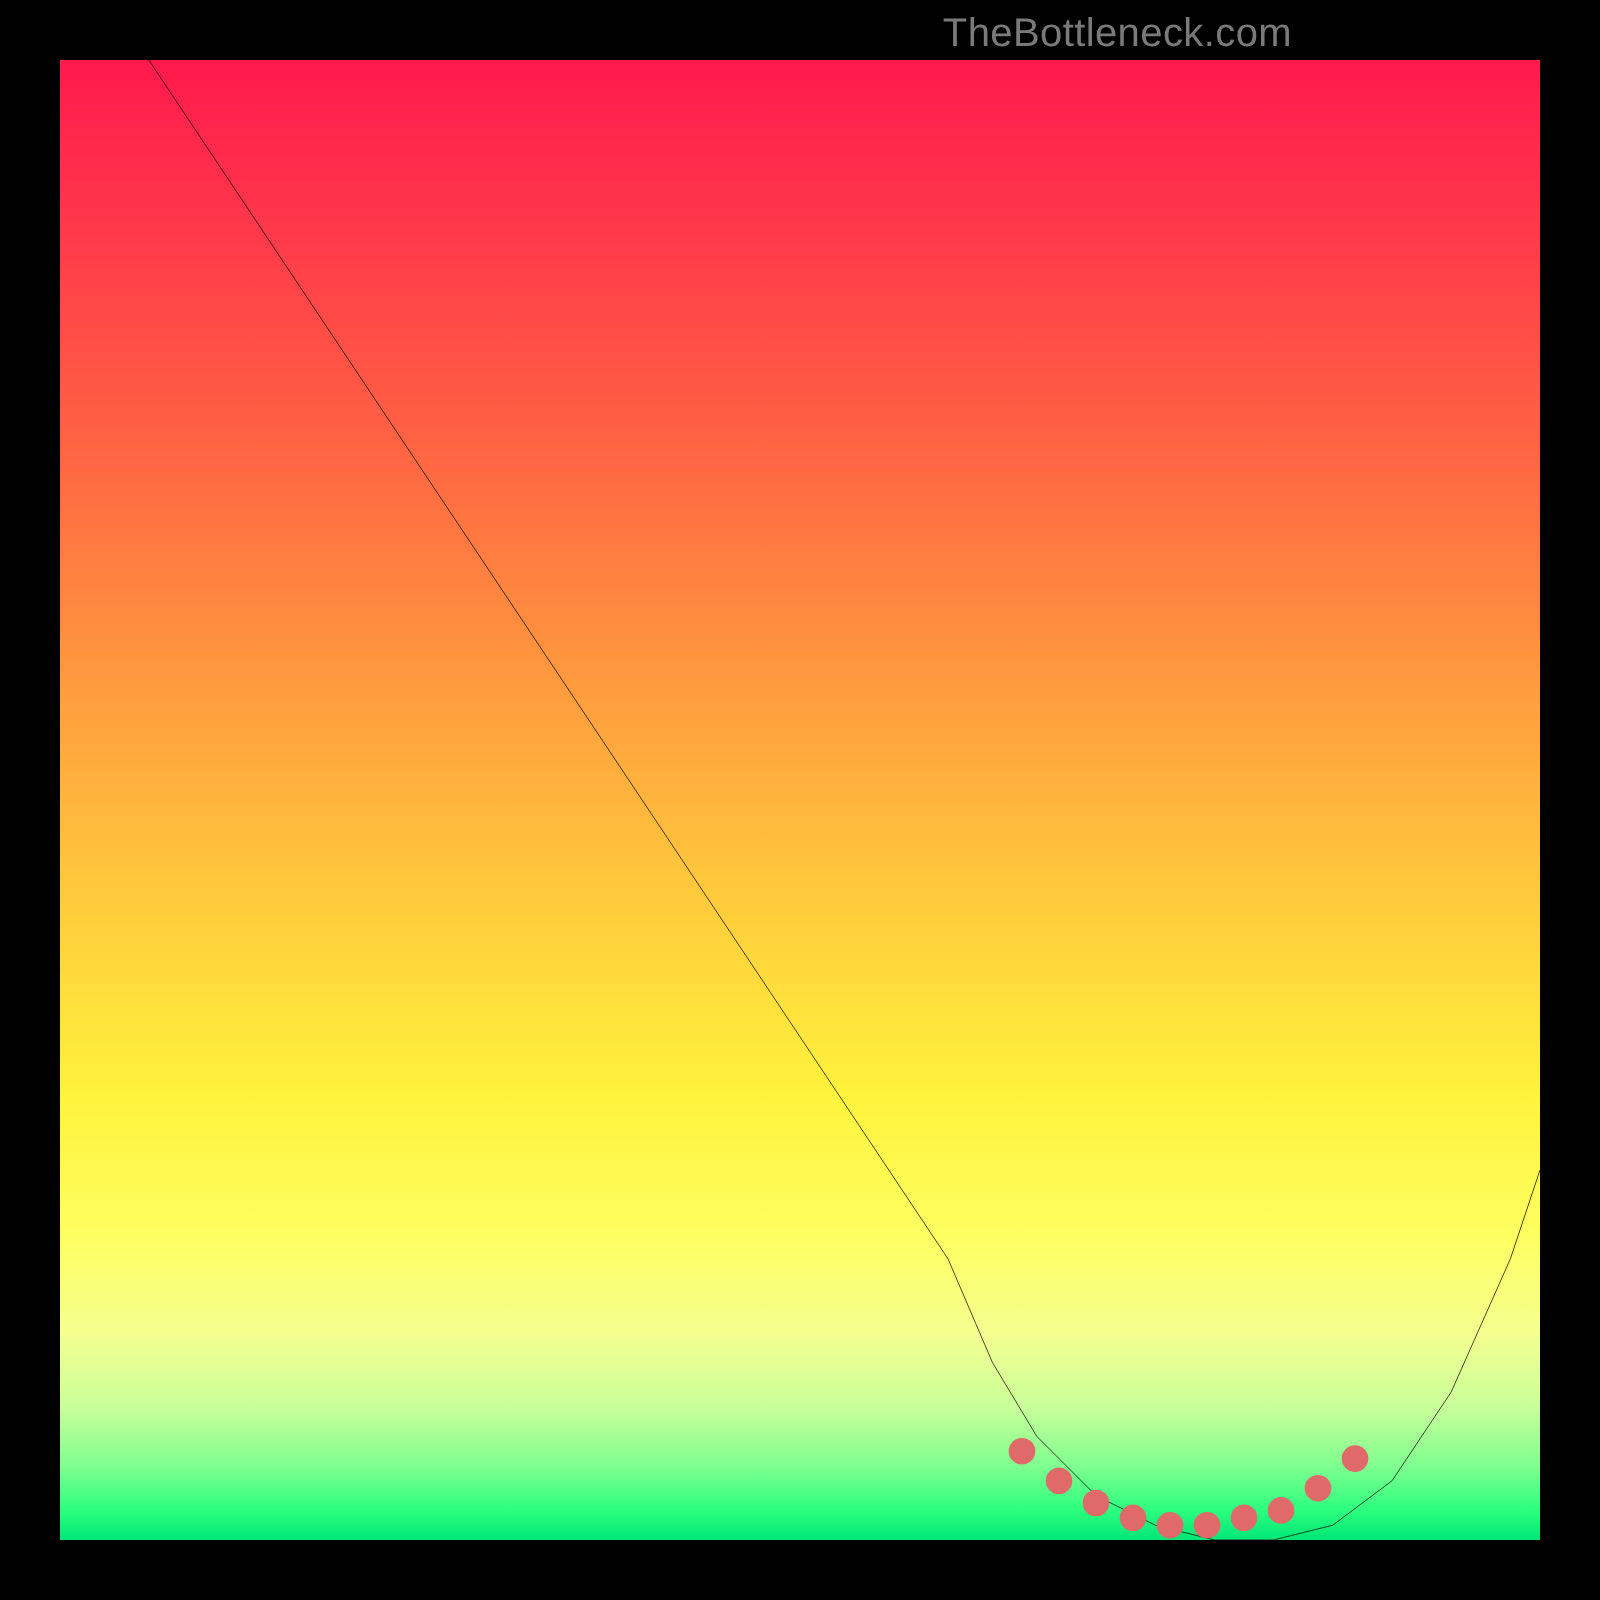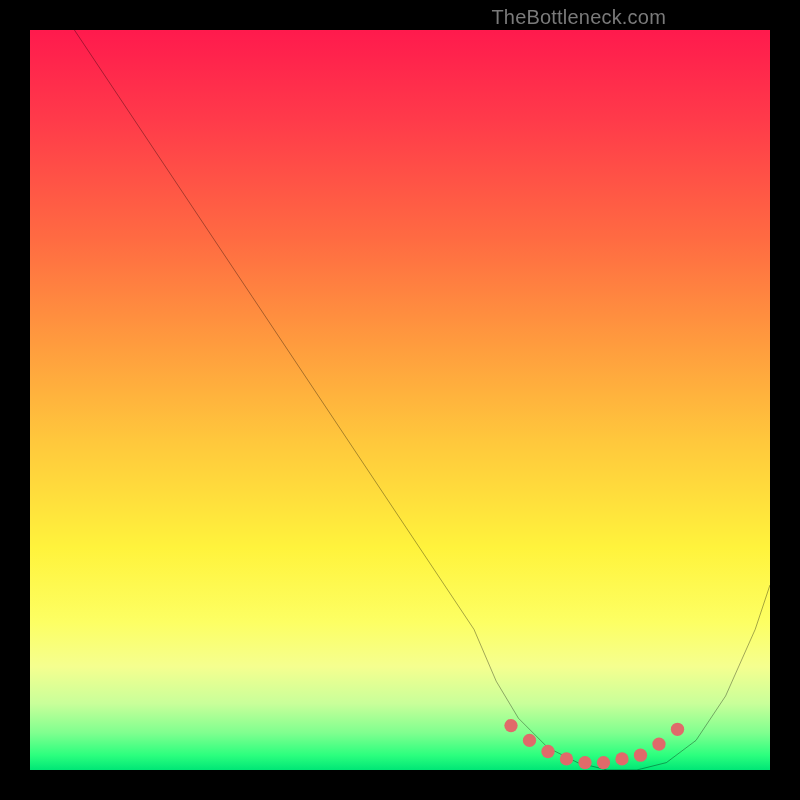--- a/index.html
+++ b/index.html
@@ -11,21 +11,20 @@
     overflow: hidden;
     font-family: Arial, Helvetica, sans-serif;
   }
   .frame {
     position: absolute;
     top: 0;
     left: 0;
     width: 660px;
     height: 800px;
     background: #000;
-    padding-left: 20px;
   }
   .plot {
     position: absolute;
     top: 30px;
     left: 30px;
     width: 740px;
     height: 740px;
     background: linear-gradient(
       to bottom,
       #ff1a4d 0%,

